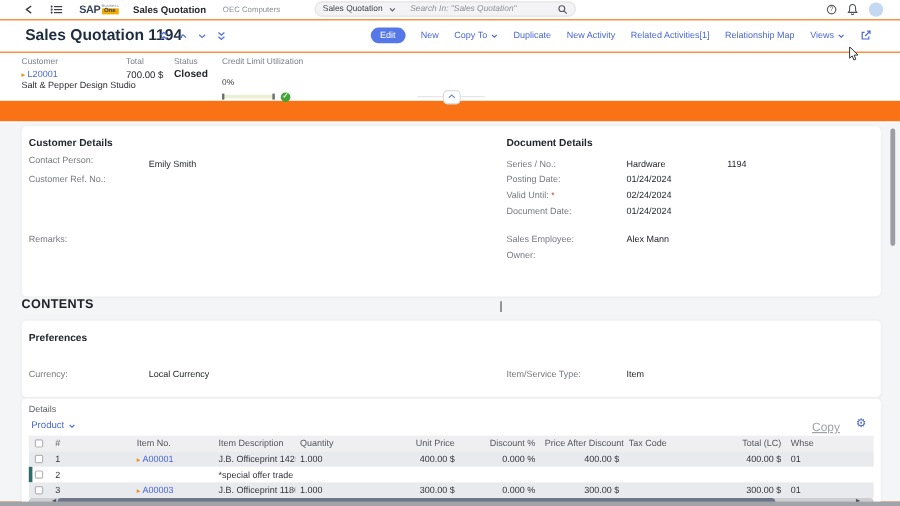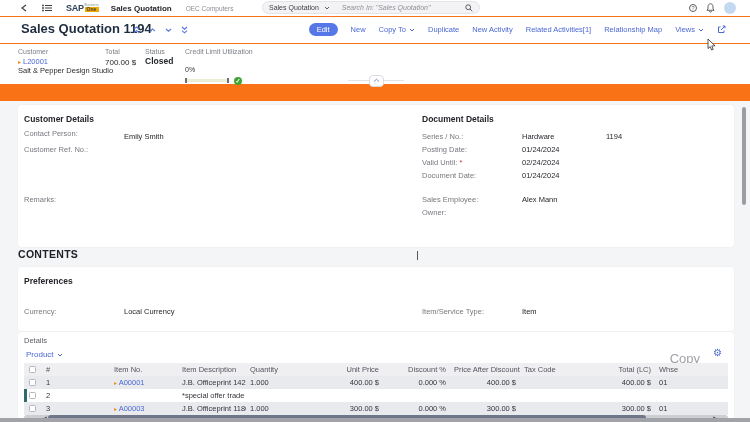--- a/index.html
+++ b/index.html
@@ -68,21 +68,21 @@
   .card-details { top:231px; height:87px; border-bottom-left-radius:0; border-bottom-right-radius:0; }
   .card-h { font-size:8.5px; font-weight:bold; color:#24262b; position:absolute; }
   .fld-label { position:absolute; font-size:7.5px; color:#77797f; }
   .fld-val { position:absolute; font-size:7.5px; color:#25272c; }
   .req { color:#c1272d; font-size:7px; }
   .contents-title { position:absolute; left:18px; top:147px; font-size:10.5px; font-weight:bold; color:#202227; letter-spacing:0.3px; }
 
   
   .details-label { position:absolute; left:6px; top:4px; font-size:7.5px; color:#5d6067; }
   .product-dd { position:absolute; left:8px; top:18px; font-size:8px; color:#4a68d4; display:flex; align-items:center; gap:3px; }
-  .copy-link { position:absolute; right:34px; top:19px; font-size:13px; color:#9ea1a8;text-decoration:underline; }
+  .copy-link { position:absolute; right:34px; top:19px; font-size:10px; color:#9ea1a8;text-decoration:underline; }
   .gear { position:absolute; right:12px; top:15px; font-size:10px; color:#4a68d4; }
   .grid { position:absolute; left:6px; top:31px; width:704px; }
   .trow { display:grid; grid-template-columns:18px 68px 68px 68px 69px 68px 67px 70px 68px 67px 1fr; align-items:center; height:13px; position:relative; }
   .trow.head { background:#efeff1; }
   .trow.odd { background:#e9eaee; }
   .trow.even { background:#fff; }
   .td, .th { font-size:7.5px; padding:0 4px; white-space:nowrap; overflow:hidden; }
   .th { color:#54565e; }
   .td { color:#33353a; }
   .r { text-align:right; }

